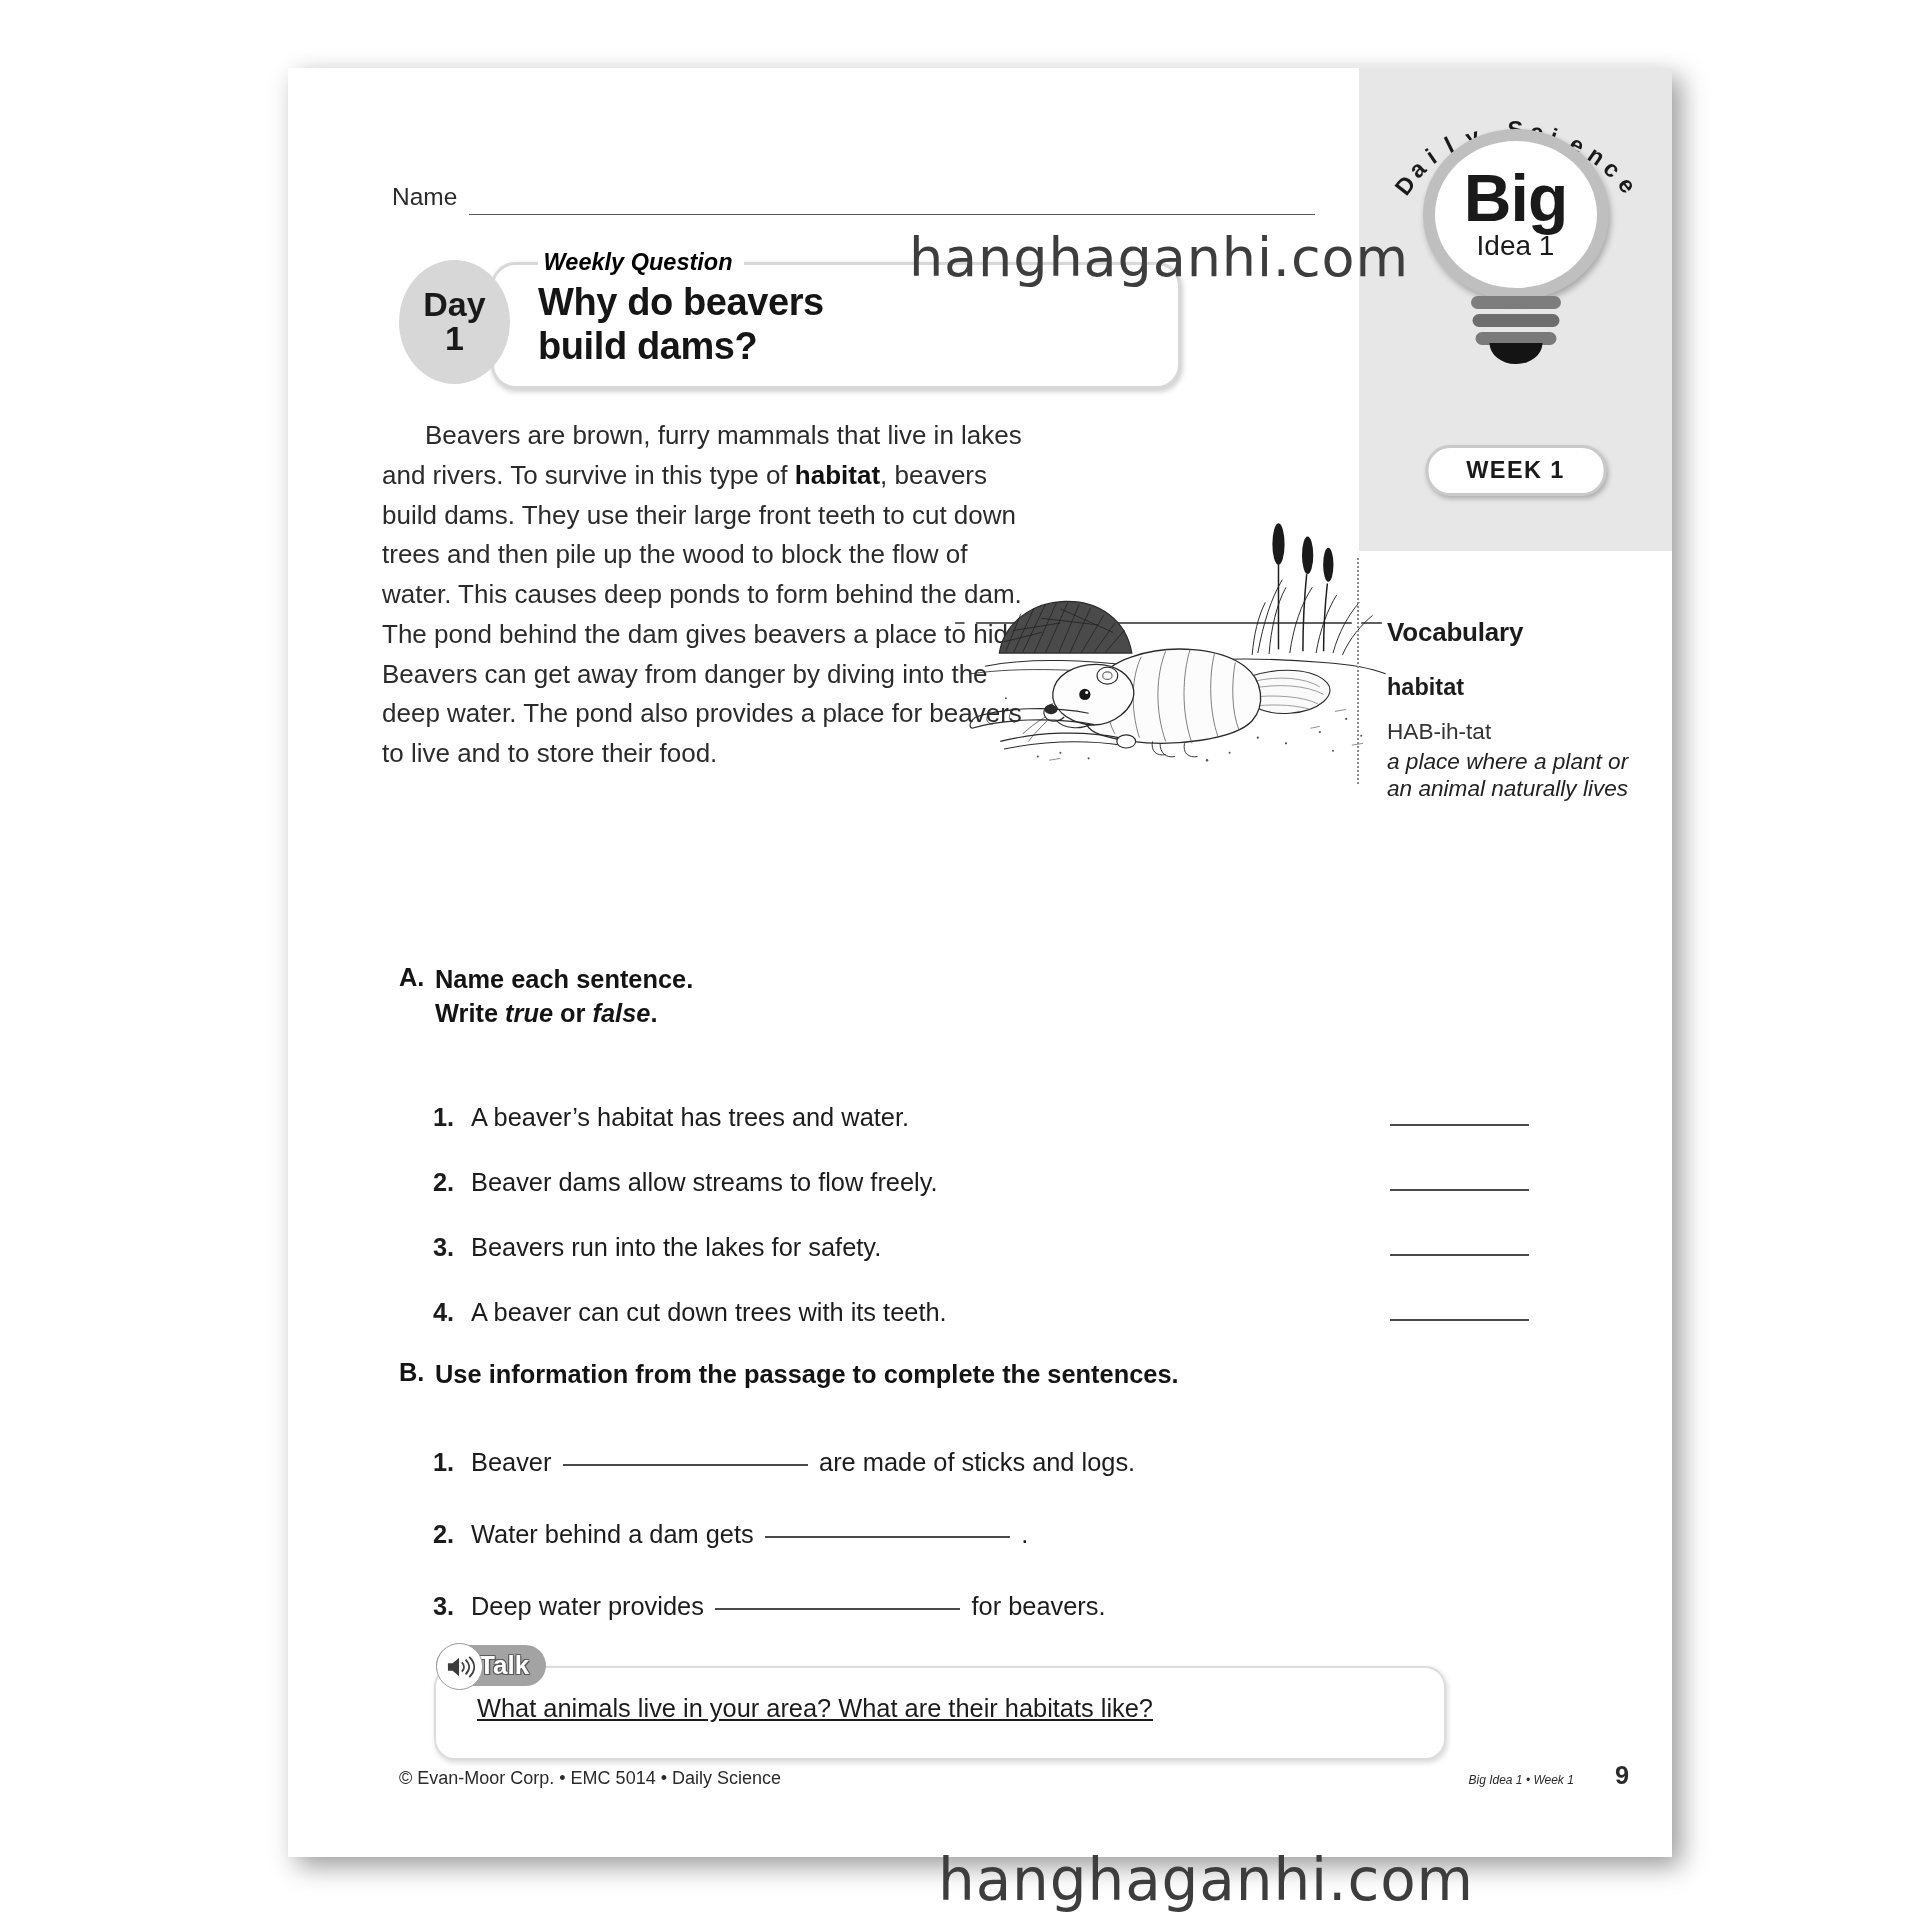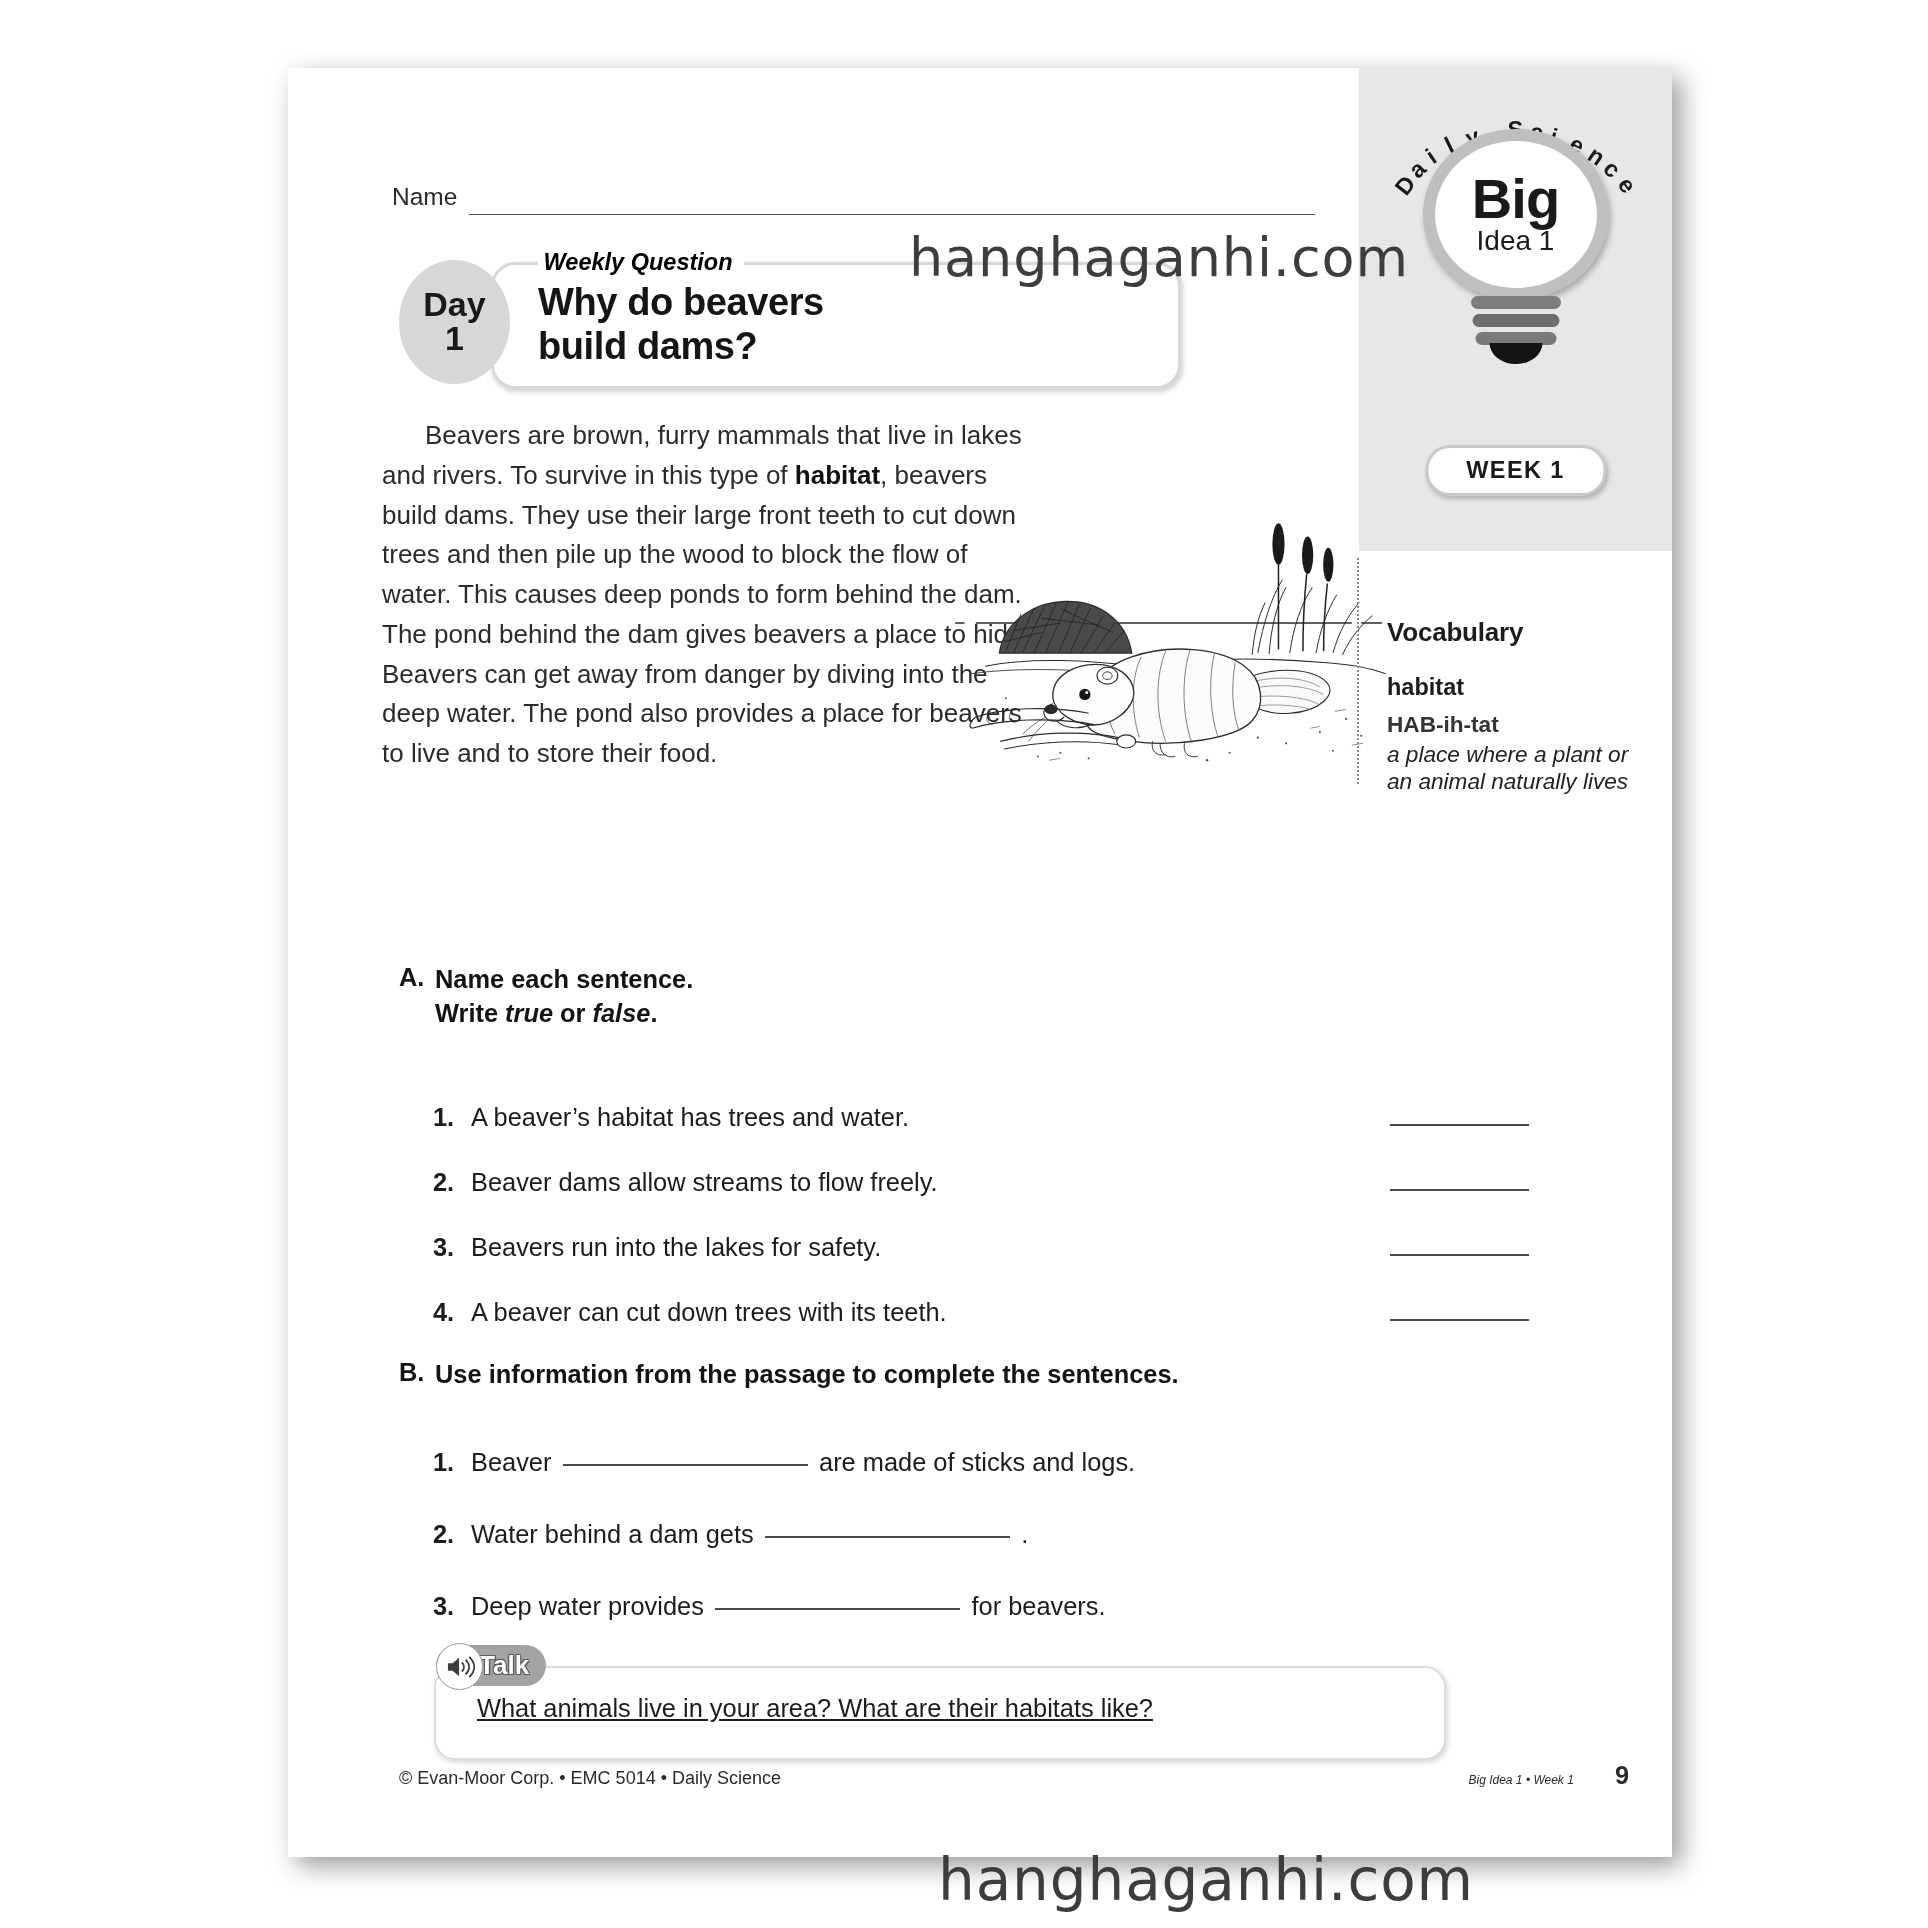--- a/index.html
+++ b/index.html
@@ -71,21 +71,21 @@
     background: #ffffff;
     border: 12.2px solid #bfbfbf;
     box-sizing: border-box;
     box-shadow: 1.9px 3.8px 6.6px rgba(0,0,0,0.28);
     display: flex;
     flex-direction: column;
     align-items: center;
     justify-content: center;
   }
   #bulb-big {
-    font-size: 56px;
+    font-size: 66px;
     font-weight: 900;
     color: #1a1a1a;
     line-height: 0.92;
     letter-spacing: -0.9px;
   }
   #bulb-idea {
     font-size: 28px;
     font-weight: 400;
     color: #1a1a1a;
     line-height: 1.05;
@@ -254,21 +254,21 @@
   
   #vocab {
     position: absolute;
     right: 38px;
     top: 541px;
     width: 247px;
     color: #1c1c1c;
   }
   #vocab-title { font-size: 26px; font-weight: 800; letter-spacing: -0.2px; margin-top: 8px;}
   #vocab-word  { font-size: 23.5px; font-weight: 800; margin-top: 26px;}
-  #vocab-pron  { font-size: 22.6px; font-weight: 700; color:#333; margin-top: 11px;}
+  #vocab-pron  { font-size: 22.6px; font-weight: 400; color:#333; margin-top: 18px;}
   #vocab-def   { font-size: 22.6px; font-style: italic; color:#222; margin-top: 2.8px; line-height:1.22;}
 
   
   #sectionA { position: absolute; left: 111px; top: 895px; width: 1130px; }
   .sec-head { display: flex; font-size: 25.4px; color:#141414; }
   .sec-letter { font-weight: 800; width: 36px; flex: none; }
   .sec-head-text { font-weight: 700; line-height: 1.32; }
   .sec-head-text i { font-style: italic; font-weight: 700;}
   .qrow {
     display: flex;

